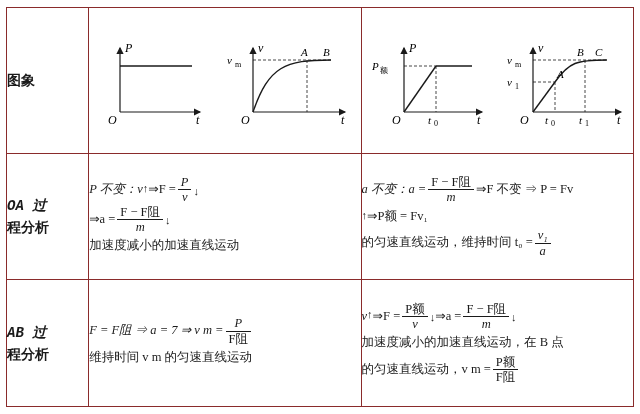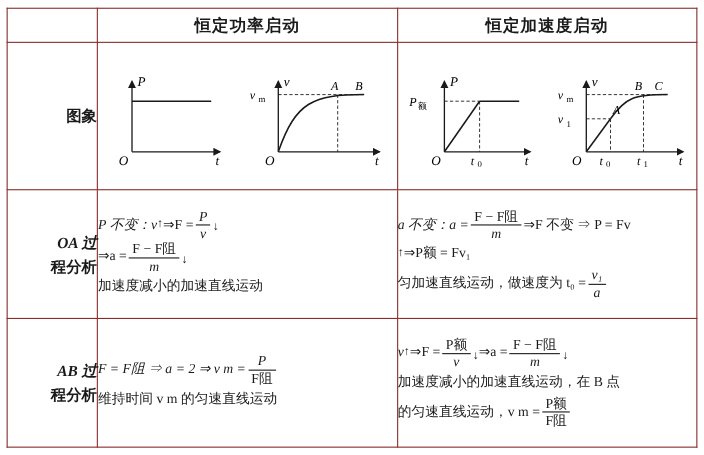--- a/index.html
+++ b/index.html
@@ -33,27 +33,27 @@
 
   .hdr{
     text-align:center;
     font-weight:bold;
     font-size:15px;
     font-family:"Liberation Sans", sans-serif;
     letter-spacing:1px;
     height:30px;
   }
   .rowlabel{
-    text-align:right;
+    text-align:left;
     font-size:14px;
     font-weight:bold;
     font-family:"Liberation Sans", sans-serif;
     line-height:1.5;
   }
-  .rowlabel .it{font-style:italic;font-family:Liberation Serif, serif;}
+  .rowlabel .it{font-style:italic;font-family:Liberation Mono, monospace;}
   .cell{
     padding:6px 8px;
     font-size:12.5px;
     line-height:1.9;
   }
   .cell.graph{padding:2px;}
 
   
   .it{font-style:italic;}
   .frac{
@@ -77,25 +77,20 @@
 
 <div class="sheet">
 <table class="main">
   <colgroup>
     <col class="col-label">
         <col class="col-a">
         <col class="col-b">
   </colgroup>
   <tbody>
 
-    <tr>
-      <td class="hdr"></td>
-      <td class="hdr">恒定功率启动</td>
-      <td class="hdr">恒定加速度启动</td>
-    </tr>
 
     <tr>
       <td class="rowlabel">图象</td>
 
       <td class="cell graph">
         <div class="gwrap">
 
           <svg width="118" height="92" viewBox="0 0 118 92">
             <defs>
               <marker id="ah1" markerWidth="7" markerHeight="7" refX="5" refY="3" orient="auto">
@@ -206,34 +201,34 @@
       </td>
 
       <td class="cell">
         <span class="line">
           <span class="it">a 不变：a =</span><span class="frac"><span class="num">F − F阻</span><span class="den it">m</span></span><span>⇒F 不变 ⇒ P = Fv</span>
         </span>
         <span class="line">
           <span class="arrU">↑</span><span>⇒P额 = Fv₁</span>
         </span>
         <span class="line">
-          <span>匀加速直线运动，做速度为 t₀ =</span><span class="frac"><span class="num it">v₁</span><span class="den it">a</span></span>
+          <span>的匀速直线运动，维持时间 t₀ =</span><span class="frac"><span class="num it">v₁</span><span class="den it">a</span></span>
         </span>
       </td>
     </tr>
 
     <tr>
       <td class="rowlabel">
         <span class="it">AB 过</span><br>
         <span>程分析</span>
       </td>
 
       <td class="cell">
         <span class="line">
-          <span class="it">F = F阻 ⇒ a = 2 ⇒ v m =</span><span class="frac"><span class="num it">P</span><span class="den">F阻</span></span>
+          <span class="it">F = F阻 ⇒ a = 7 ⇒ v m =</span><span class="frac"><span class="num it">P</span><span class="den">F阻</span></span>
         </span>
         <span class="line">维持时间 v m 的匀速直线运动</span>
       </td>
 
       <td class="cell">
         <span class="line">
           <span class="it">v</span><span class="arrU">↑</span><span>⇒F =</span><span class="frac"><span class="num">P额</span><span class="den it">v</span></span><span class="arrD">↓</span><span>⇒a =</span><span class="frac"><span class="num">F − F阻</span><span class="den it">m</span></span><span class="arrD">↓</span>
         </span>
         <span class="line">加速度减小的加速直线运动，在 B 点</span>
         <span class="line">

